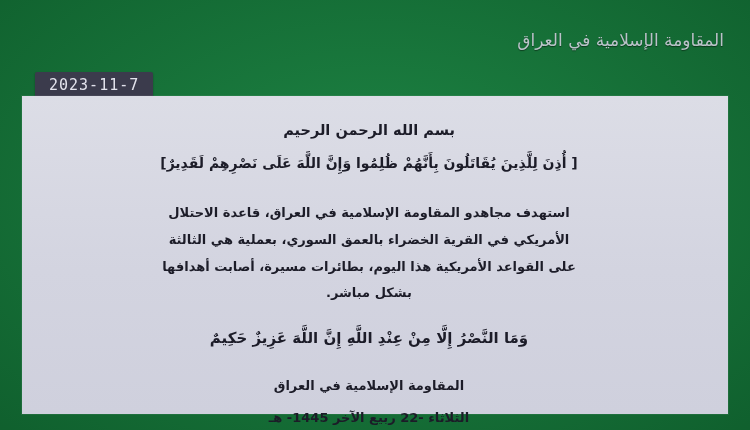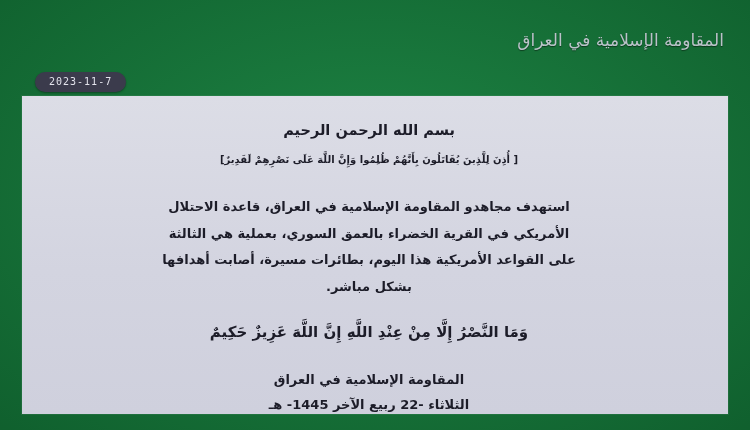--- a/index.html
+++ b/index.html
@@ -56,23 +56,23 @@
     text-shadow: 0 1px 1px rgba(0,0,0,0.5);
   }
 
   
   .date-chip {
     position: absolute;
     left: 35px;
     top: 72px;
     background: #3b3b4c;
     color: #e3e3ec;
-    font-size: 10px;
+    font-size: 15px;
     padding: 4px 14px 5px 14px;
-    border-radius: 10px;
+    border-radius: 2px;
     letter-spacing: 1px;
     font-family: "DejaVu Sans Mono", monospace;
     box-shadow: 0 1px 2px rgba(0,0,0,0.35);
   }
 
   .doc-body {
     position: absolute;
     inset: 0;
     direction: rtl;
     text-align: center;
@@ -81,21 +81,21 @@
     box-sizing: border-box;
   }
 
   .basmala {
     font-size: 14.5px;
     font-weight: bold;
     margin: 4px 0 14px 0;
     letter-spacing: 0.2px;
   }
   .ayah-top {
-    font-size: 10px;
+    font-size: 14px;
     font-weight: bold;
     margin: 0 0 26px 0;
     line-height: 1.6;
   }
   .para {
     font-size: 13px;
     font-weight: bold;
     line-height: 2.05;
     margin: 0 auto 22px auto;
     width: 430px;
@@ -105,21 +105,21 @@
     font-size: 15px;
     font-weight: bold;
     margin: 0 0 26px 0;
   }
   .sign {
     font-size: 13px;
     font-weight: bold;
     line-height: 1.95;
     margin: 0;
   }
-  .sign .line2 { margin-top: 0; text-align: center; }
+  .sign .line2 { margin-top: 7px; text-align: center; }
 </style>
 </head>
 <body>
 
 <div id="stage">
 
   <div class="header-logo">المقاومة الإسلامية في العراق</div>
 
   <div class="date-chip">2023-11-7</div>
 

